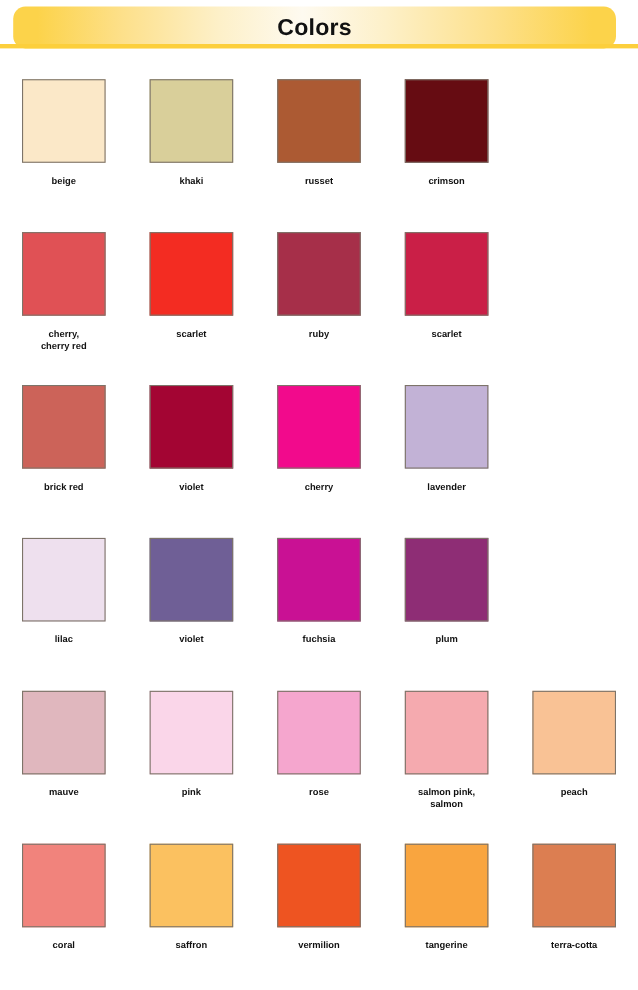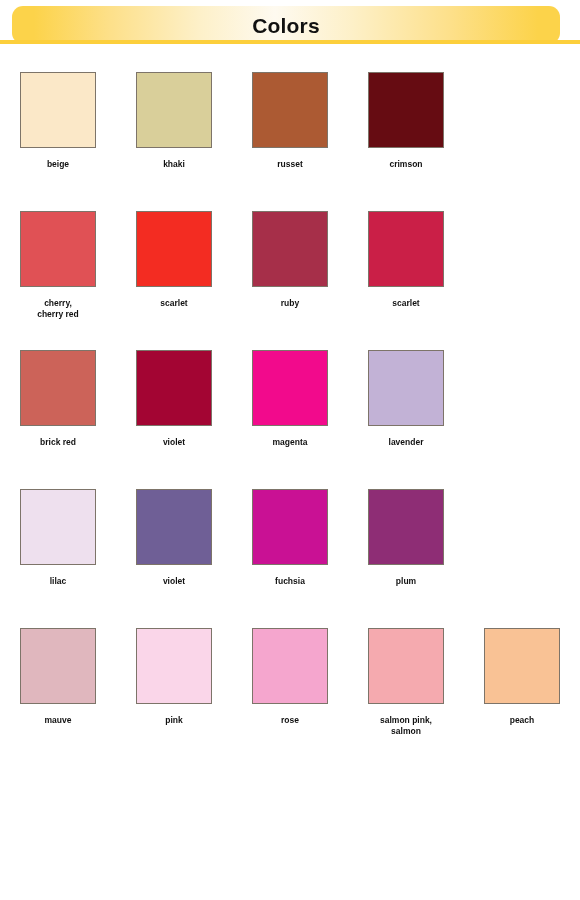--- a/index.html
+++ b/index.html
@@ -150,21 +150,21 @@
         <div class="cell">
           <div class="swatch" style="background: rgb(204, 99, 89); border-color: rgb(125, 116, 105);"></div>
           <div class="label">brick red</div>
         </div>
         <div class="cell">
           <div class="swatch" style="background: rgb(163, 5, 51); border-color: rgb(125, 116, 105);"></div>
           <div class="label">violet</div>
         </div>
         <div class="cell">
           <div class="swatch" style="background: rgb(242, 10, 140); border-color: rgb(125, 116, 105);"></div>
-          <div class="label">magenta</div>
+          <div class="label">cherry</div>
         </div>
         <div class="cell">
           <div class="swatch" style="background: rgb(194, 178, 214); border-color: rgb(125, 116, 105);"></div>
           <div class="label">lavender</div>
         </div>
       </div>
       <div class="row">
         <div class="cell">
           <div class="swatch" style="background: rgb(238, 224, 238); border-color: rgb(125, 116, 105);"></div>
           <div class="label">lilac</div>
@@ -198,15 +198,37 @@
         <div class="cell">
           <div class="swatch" style="background: rgb(245, 170, 175); border-color: rgb(125, 116, 105);"></div>
           <div class="label">salmon pink,
 salmon</div>
         </div>
         <div class="cell">
           <div class="swatch" style="background: rgb(249, 194, 149); border-color: rgb(125, 116, 105);"></div>
           <div class="label">peach</div>
         </div>
       </div>
+      <div class="row">
+        <div class="cell">
+          <div class="swatch" style="background: rgb(241, 131, 124); border-color: rgb(125, 116, 105);"></div>
+          <div class="label">coral</div>
+        </div>
+        <div class="cell">
+          <div class="swatch" style="background: rgb(251, 193, 96); border-color: rgb(125, 116, 105);"></div>
+          <div class="label">saffron</div>
+        </div>
+        <div class="cell">
+          <div class="swatch" style="background: rgb(238, 84, 33); border-color: rgb(125, 116, 105);"></div>
+          <div class="label">vermilion</div>
+        </div>
+        <div class="cell">
+          <div class="swatch" style="background: rgb(249, 165, 63); border-color: rgb(125, 116, 105);"></div>
+          <div class="label">tangerine</div>
+        </div>
+        <div class="cell">
+          <div class="swatch" style="background: rgb(220, 126, 81); border-color: rgb(125, 116, 105);"></div>
+          <div class="label">terra-cotta</div>
+        </div>
+      </div>
     </div>
 
 </div>
 
 </body></html>

